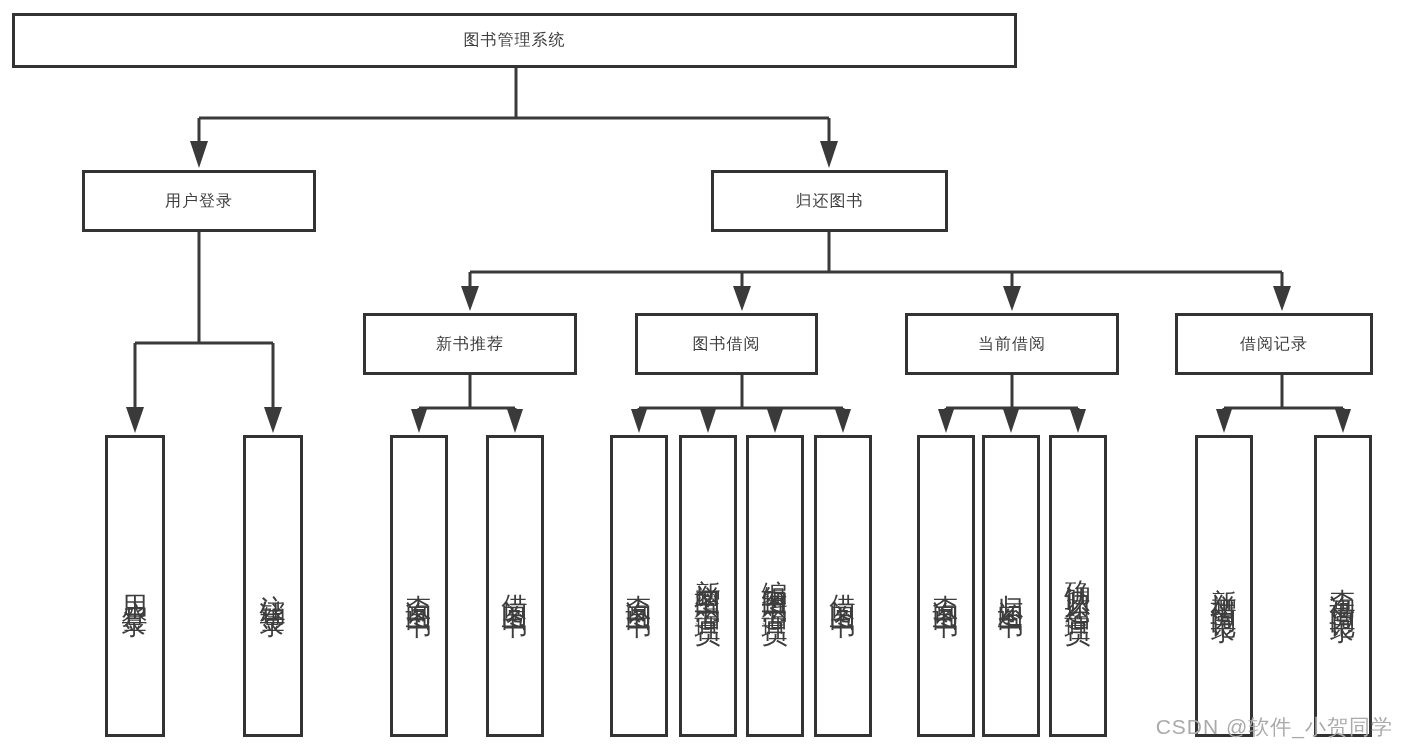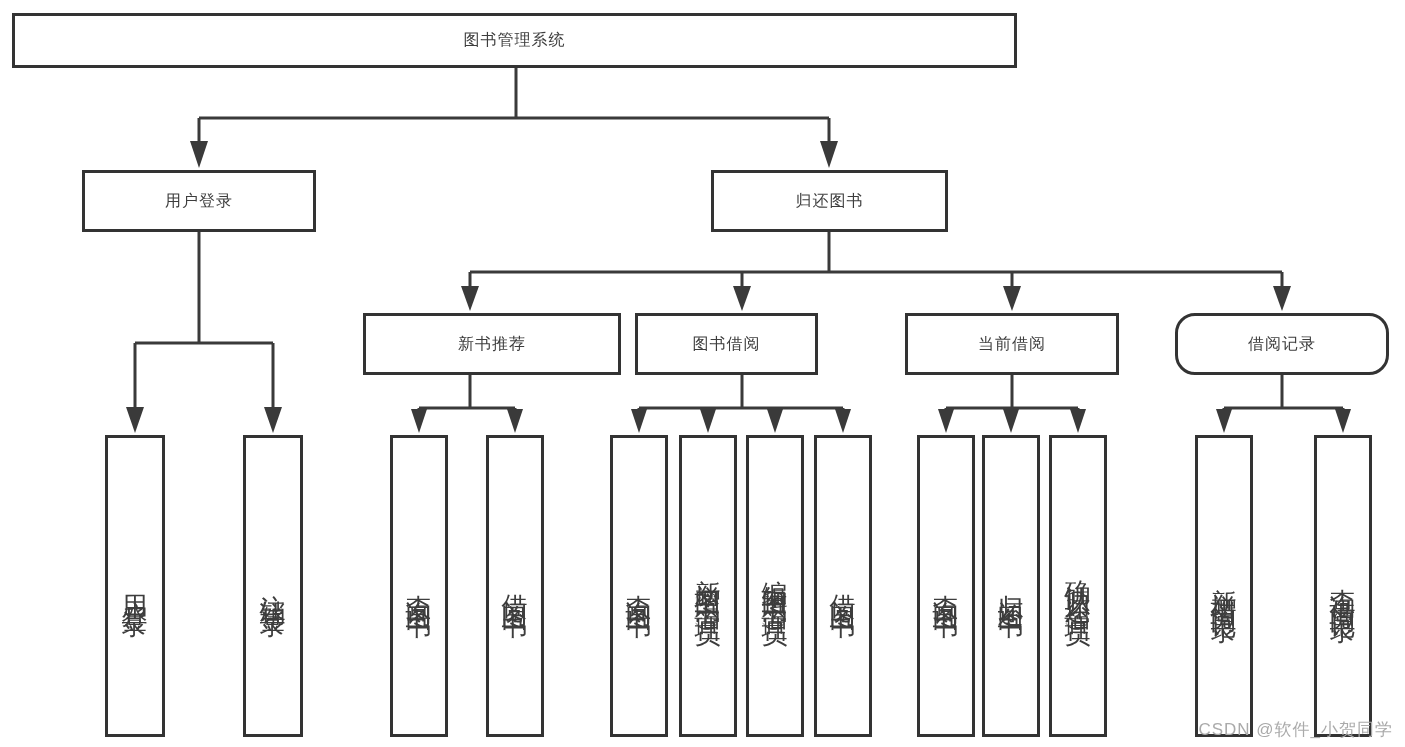--- a/index.html
+++ b/index.html
@@ -52,21 +52,21 @@
     writing-mode: vertical-rl;
     text-orientation: mixed;
     font-size: 26px;
     line-height: 1;
     letter-spacing: 6px;
   }
   .watermark {
     position: absolute;
     right: 12px;
     bottom: 6px;
-    font-size: 17px;
+    font-size: 21px;
     color: var(--watermark);
     letter-spacing: 1px;
     white-space: nowrap;
   }
 </style>
 </head>
 <body>
 
 <div class="canvas">
 
@@ -100,24 +100,24 @@
       <polygon class="ar" points="1216,409 1232,409 1224,433"></polygon>
       <polygon class="ar" points="1335,409 1351,409 1343,433"></polygon>
     </g>
   </svg>
 
   <div class="hnode" style="left:12px; top:13px; width:1005px; height:55px;">图书管理系统</div>
 
   <div class="hnode" style="left:82px; top:170px; width:234px; height:62px;">用户登录</div>
   <div class="hnode" style="left:711px; top:170px; width:237px; height:62px;">归还图书</div>
 
-  <div class="hnode" style="left:363px; top:313px; width:258px; height:62px;">新书推荐</div>
+  <div class="hnode" style="left:363px; top:313px; width:214px; height:62px;">新书推荐</div>
   <div class="hnode" style="left:635px; top:313px; width:183px; height:62px;">图书借阅</div>
   <div class="hnode" style="left:905px; top:313px; width:214px; height:62px;font-family:Liberation Serif, serif;">当前借阅</div>
-  <div class="hnode" style="left:1175px; top:313px; width:214px; height:62px;border-radius:20px;">借阅记录</div>
+  <div class="hnode" style="left:1175px; top:313px; width:198px; height:62px;">借阅记录</div>
 
   <div class="vnode" style="left:105px; top:435px; width:60px; height:302px;">
     <span>用户登录</span>
   </div>
   <div class="vnode" style="left:243px; top:435px; width:60px; height:302px;">
     <span>注销登录</span>
   </div>
 
   <div class="vnode" style="left:390px; top:435px; width:58px; height:302px;">
     <span>查询图书</span>

